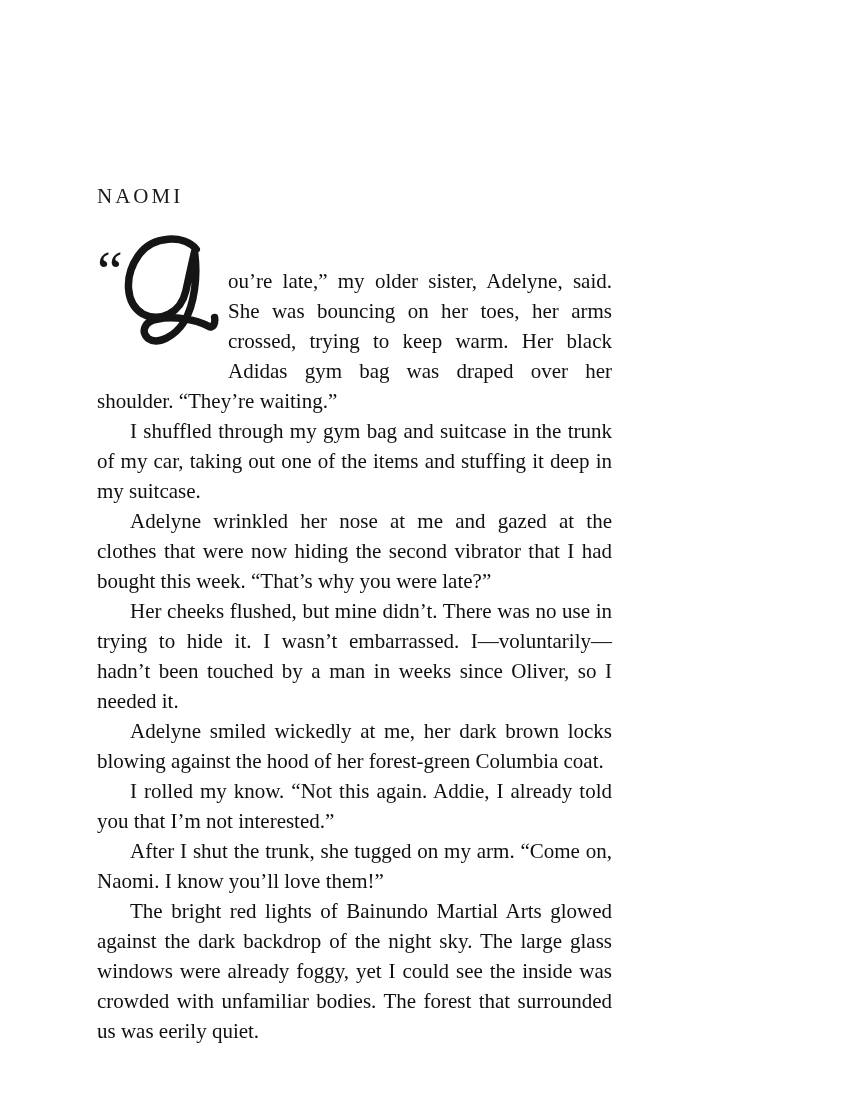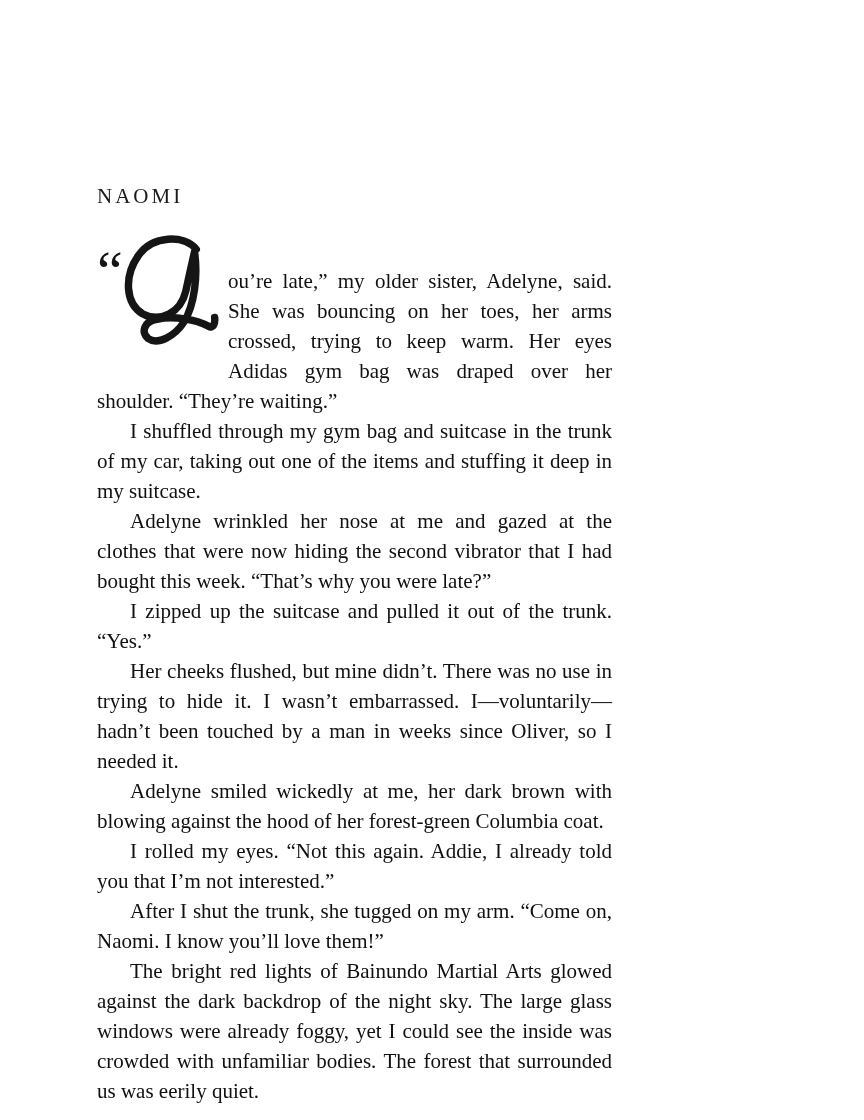--- a/index.html
+++ b/index.html
@@ -85,25 +85,24 @@
                    C 72 -5, 36 -4, 20 19
                    C 3 43, 5 74, 25 86
                    C 45 96, 68 85, 74 60
                    C 77 46, 81 28, 84 15
                    C 88 42, 84 76, 72 95
                    C 62 111, 42 122, 31 114
                    C 22 107, 27 94, 41 92
                    C 60 88, 86 92, 100 100
                    C 105 103, 108 97, 107 90"></path>
         </svg>
-      </span><span>ou’re late,” my older sister, Adelyne, said. She was bouncing on her toes, her arms crossed, trying to keep warm. Her eyes Adidas gym bag was draped over her shoulder. “They’re waiting.”</span>
+      </span><span>ou’re late,” my older sister, Adelyne, said. She was bouncing on her toes, her arms crossed, trying to keep warm. Her black Adidas gym bag was draped over her shoulder. “They’re waiting.”</span>
     </p>
 
   <p class="para">I shuffled through my gym bag and suitcase in the trunk of my car, taking out one of the items and stuffing it deep in my suitcase.</p>
       <p class="para">Adelyne wrinkled her nose at me and gazed at the clothes that were now hiding the second vibrator that I had bought this week. “That’s why you were late?”</p>
-      <p class="para">I zipped up the suitcase and pulled it out of the trunk. “Yes.”</p>
       <p class="para">Her cheeks flushed, but mine didn’t. There was no use in trying to hide it. I wasn’t embarrassed. I—voluntarily—hadn’t been touched by a man in weeks since Oliver, so I needed it.</p>
-      <p class="para">Adelyne smiled wickedly at me, her dark brown with blowing against the hood of her forest-green Columbia coat.</p>
-      <p class="para">I rolled my eyes. “Not this again. Addie, I already told you that I’m not interested.”</p>
+      <p class="para">Adelyne smiled wickedly at me, her dark brown locks blowing against the hood of her forest-green Columbia coat.</p>
+      <p class="para">I rolled my know. “Not this again. Addie, I already told you that I’m not interested.”</p>
       <p class="para">After I shut the trunk, she tugged on my arm. “Come on, Naomi. I know you’ll love them!”</p>
       <p class="para">The bright red lights of Bainundo Martial Arts glowed against the dark backdrop of the night sky. The large glass windows were already foggy, yet I could see the inside was crowded with unfamiliar bodies. The forest that surrounded us was eerily quiet.</p>
     </div>
 </div>
 
 </body></html>

